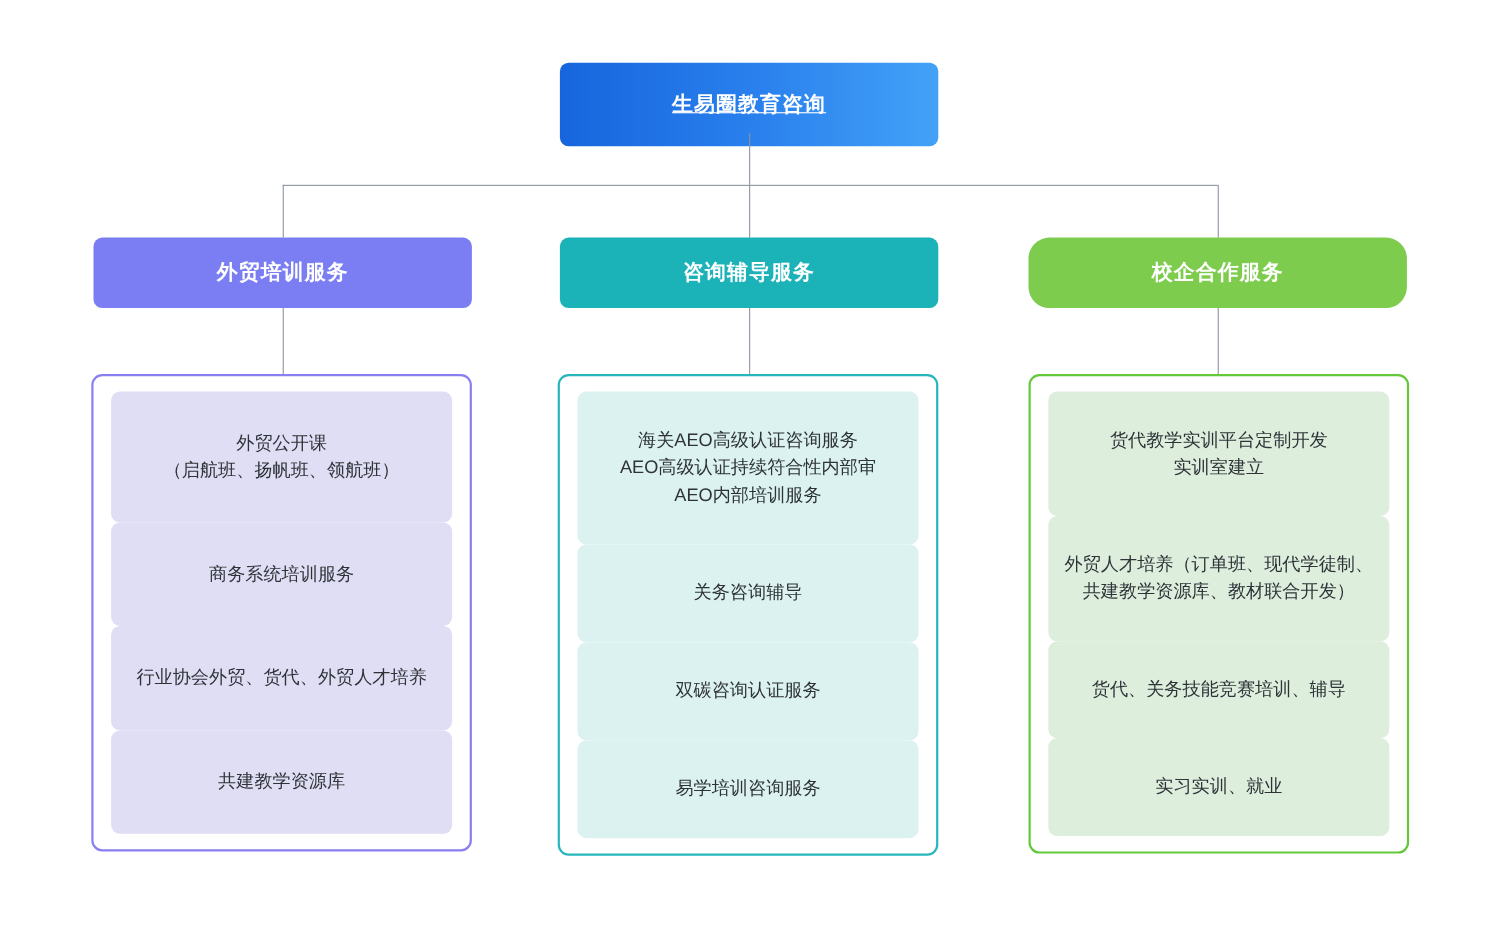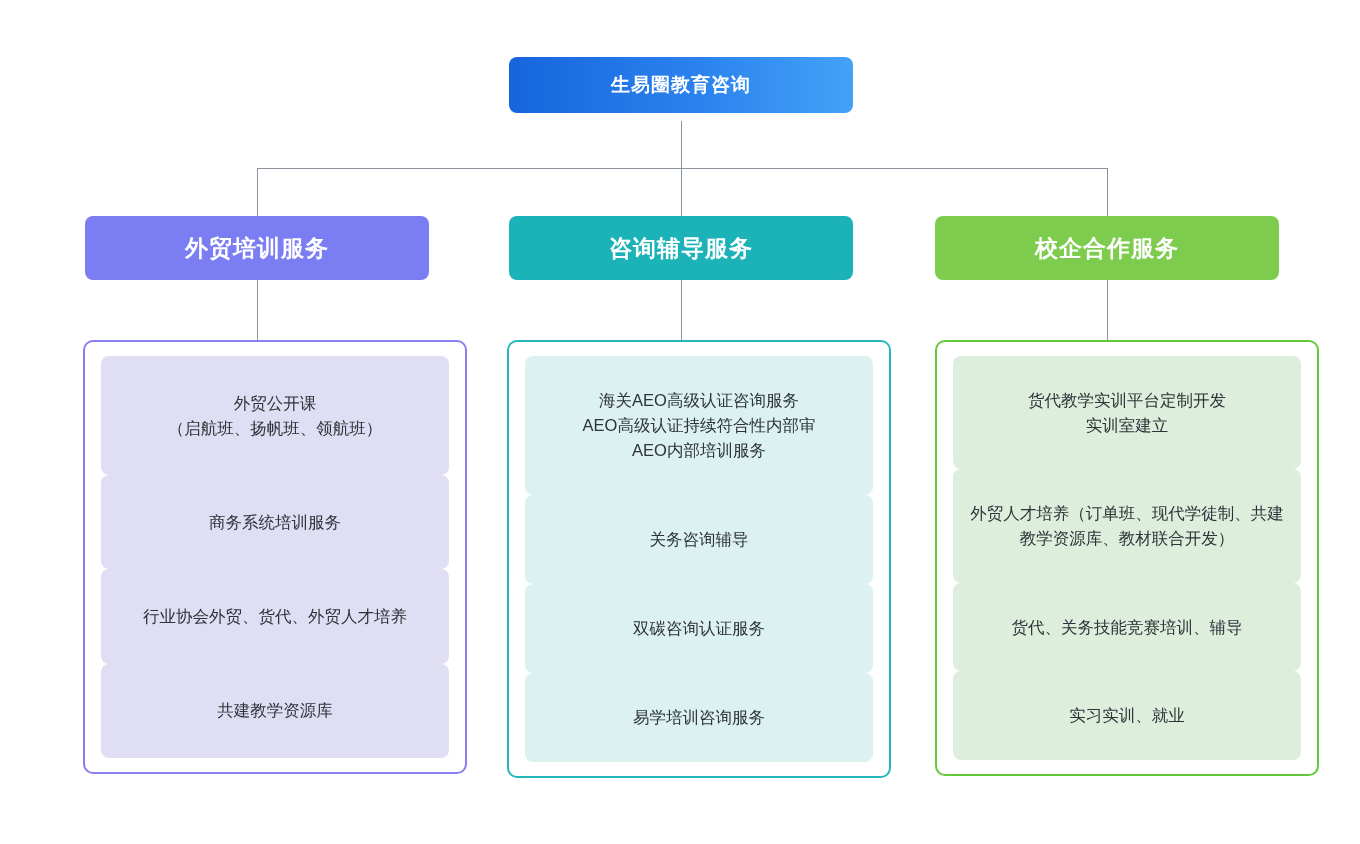--- a/index.html
+++ b/index.html
@@ -24,56 +24,57 @@
   }
   .conn-v { width: 1px; }
   .conn-h { height: 1px; }
 
   
   .root-node {
     position: absolute;
     left: 509px;
     top: 57px;
     width: 344px;
-    height: 56px;
+    height: 76px;
     border-radius: 8px;
     background: linear-gradient(90deg, #1665dd 0%, #2b82ee 55%, #43a2f7 100%);
     display: flex;
     align-items: center;
     justify-content: center;
     color: #ffffff;
     font-size: 19px;
     font-weight: bold;
     letter-spacing: 1px;
+    text-decoration: underline;
   }
 
   
   .col-header {
     position: absolute;
     top: 216px;
     width: 344px;
     height: 64px;
     border-radius: 8px;
     display: flex;
     align-items: center;
     justify-content: center;
     color: #ffffff;
-    font-size: 23px;
+    font-size: 19px;
     font-weight: bold;
     letter-spacing: 1px;
   }
   .col-header.c0 { left: 85px;  background: #7a7ef2; }
   .col-header.c1 { left: 509px; background: #1bb3b8; align-items: center; }
-  .col-header.c2 { left: 935px; background: #7dcc4d; }
+  .col-header.c2 { left: 935px; background: #7dcc4d; border-radius: 19px; }
 
   
   .col-box {
     position: absolute;
     top: 340px;
-    width: 384px;
+    width: 346px;
     border-radius: 10px;
     border: 2px solid #0ea5e9;
     background: #ffffff;
     padding: 14px 16px;
     display: flex;
     flex-direction: column;
   }
   .col-box.c0 { left: 83px;  border-color: #8a7ff0; height: 434px; }
   .col-box.c1 { left: 507px; border-color: #26b6bd; height: 438px; }
   .col-box.c2 { left: 935px; border-color: #62c93a; height: 436px; }

